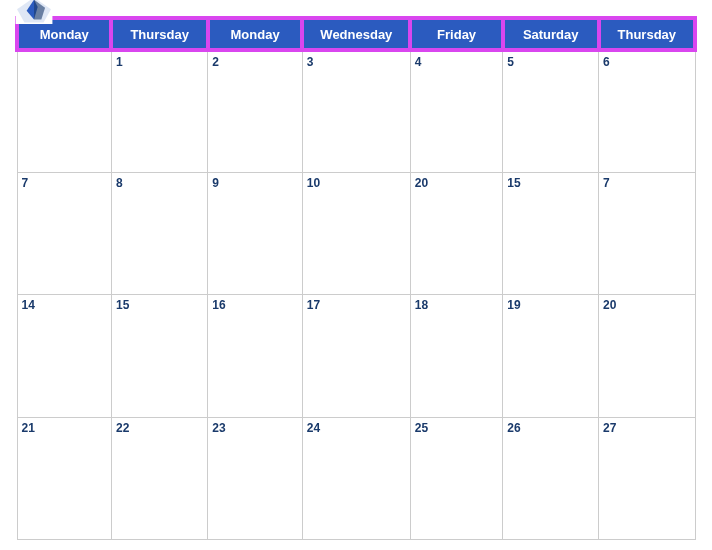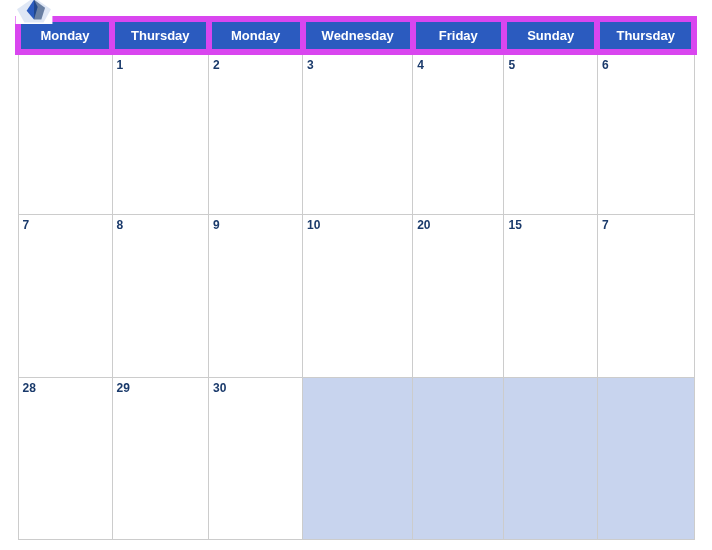--- a/index.html
+++ b/index.html
@@ -62,21 +62,21 @@
       flex: 1;
     }
 
     .calendar th {
       background-color: #2b5bbf;
       color: #ffffff;
       text-align: center;
       font-size: 13px;
       font-weight: bold;
       padding: 6px 16px;
-      border: 6px solid #d946ef;
+      border: 4px solid #d946ef;
     }
 
     .calendar td {
       border: 1px solid #ccc;
       vertical-align: top;
       width: calc(100% / 7);
       height: 72px;
       padding: 3px 4px;
       font-size: 12px;
       color: #222;
@@ -126,21 +126,21 @@
 </div>
 
 <table class="calendar">
   <thead>
     <tr class="day-header-row">
     <th>Monday</th>
         <th>Thursday</th>
         <th>Monday</th>
         <th>Wednesday</th>
         <th>Friday</th>
-        <th>Sunday</th>
+        <th>Saturday</th>
         <th>Thursday</th>
       </tr>
   </thead>
   <tbody id="calendar-body">
   <tr class="week-row">
         <td class="empty-cell"></td>
         <td><span class="day-num">1</span></td>
         <td><span class="day-num">2</span></td>
         <td><span class="day-num">3</span></td>
         <td><span class="day-num">4</span></td>
@@ -150,22 +150,31 @@
       <tr class="week-row">
         <td><span class="day-num">7</span></td>
         <td><span class="day-num">8</span></td>
         <td><span class="day-num">9</span></td>
         <td><span class="day-num">10</span></td>
         <td><span class="day-num">20</span></td>
         <td><span class="day-num">15</span></td>
         <td><span class="day-num">7</span></td>
       </tr>
       <tr class="week-row">
-        <td><span class="day-num">28</span></td>
-        <td><span class="day-num">29</span></td>
-        <td><span class="day-num">30</span></td>
-        <td class="out-of-month" style="background: rgb(200, 212, 238);"></td>
-        <td class="out-of-month" style="background: rgb(200, 212, 238);"></td>
-        <td class="out-of-month" style="background: rgb(200, 212, 238);"></td>
-        <td class="out-of-month" style="background: rgb(200, 212, 238);"></td>
+        <td><span class="day-num">14</span></td>
+        <td><span class="day-num">15</span></td>
+        <td><span class="day-num">16</span></td>
+        <td><span class="day-num">17</span></td>
+        <td><span class="day-num">18</span></td>
+        <td><span class="day-num">19</span></td>
+        <td><span class="day-num">20</span></td>
+      </tr>
+      <tr class="week-row">
+        <td><span class="day-num">21</span></td>
+        <td><span class="day-num">22</span></td>
+        <td><span class="day-num">23</span></td>
+        <td><span class="day-num">24</span></td>
+        <td><span class="day-num">25</span></td>
+        <td><span class="day-num">26</span></td>
+        <td><span class="day-num">27</span></td>
       </tr>
     </tbody>
 </table>
 
 </body></html>

